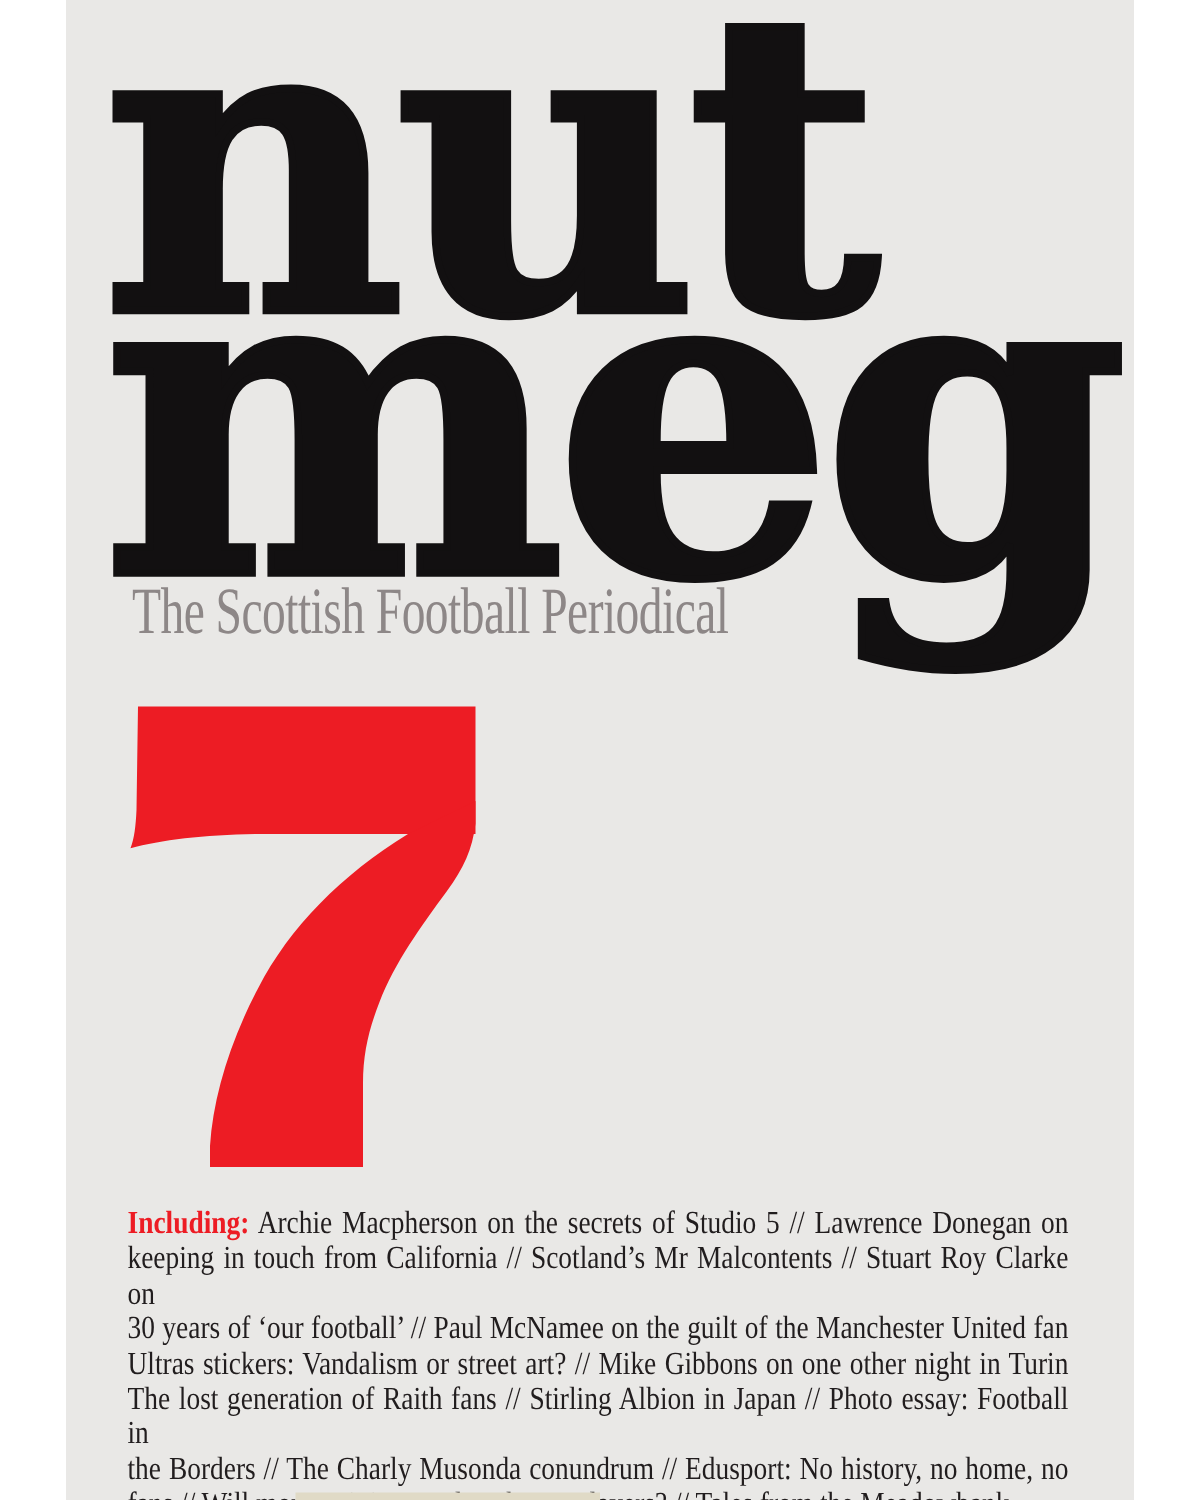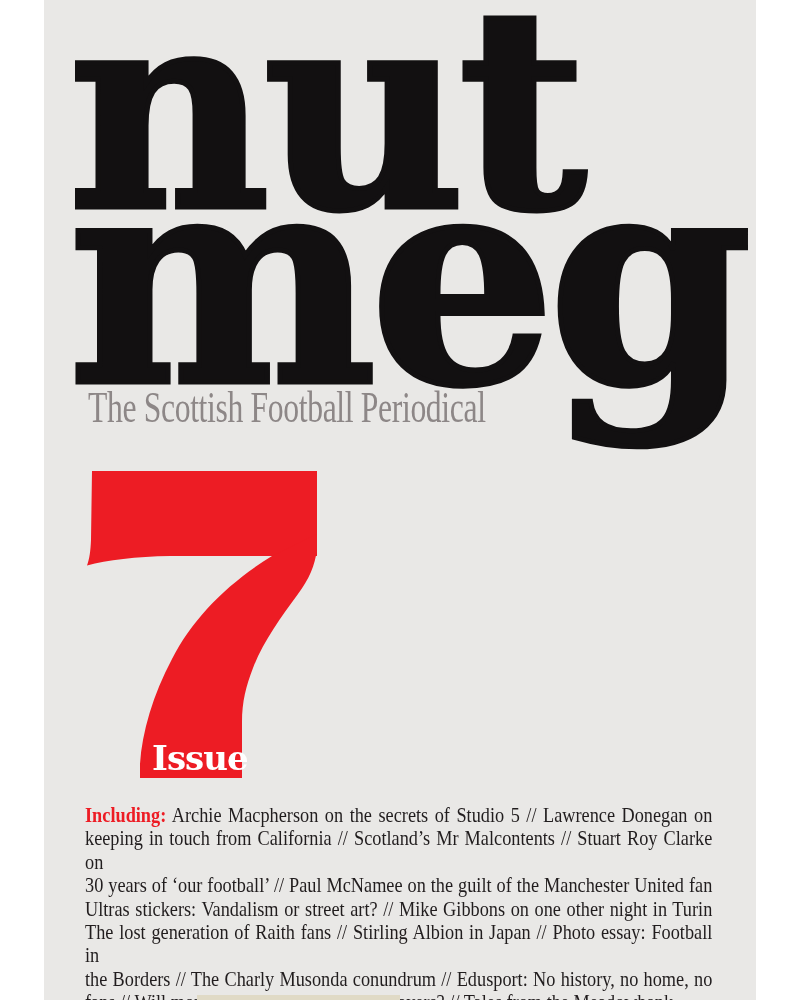--- a/index.html
+++ b/index.html
@@ -120,21 +120,20 @@
              C 142,732 153,695 172,659
              C 193,618 228,583 272,556
              L 317,534
              L 317,549
              C 315,566 309,579 298,594
              C 281,617 263,642 253,668
              C 246,686 242,702 242,722
              L 242,778 Z"></path>
   </svg>
 
-  <div class="issue-label">Issue</div>
 
   <div class="contents">
     <div class="cline">
       <span class="including">Including:</span>
       <span>Archie Macpherson on the secrets of Studio 5 // Lawrence Donegan on</span>
     </div>
     <div class="cline">keeping in touch from California // Scotland’s Mr Malcontents // Stuart Roy Clarke on</div>
     <div class="cline">30 years of ‘our football’ // Paul McNamee on the guilt of the Manchester United fan</div>
     <div class="cline">Ultras stickers: Vandalism or street art? // Mike Gibbons on one other night in Turin</div>
     <div class="cline">The lost generation of Raith fans // Stirling Albion in Japan // Photo essay: Football in</div>

